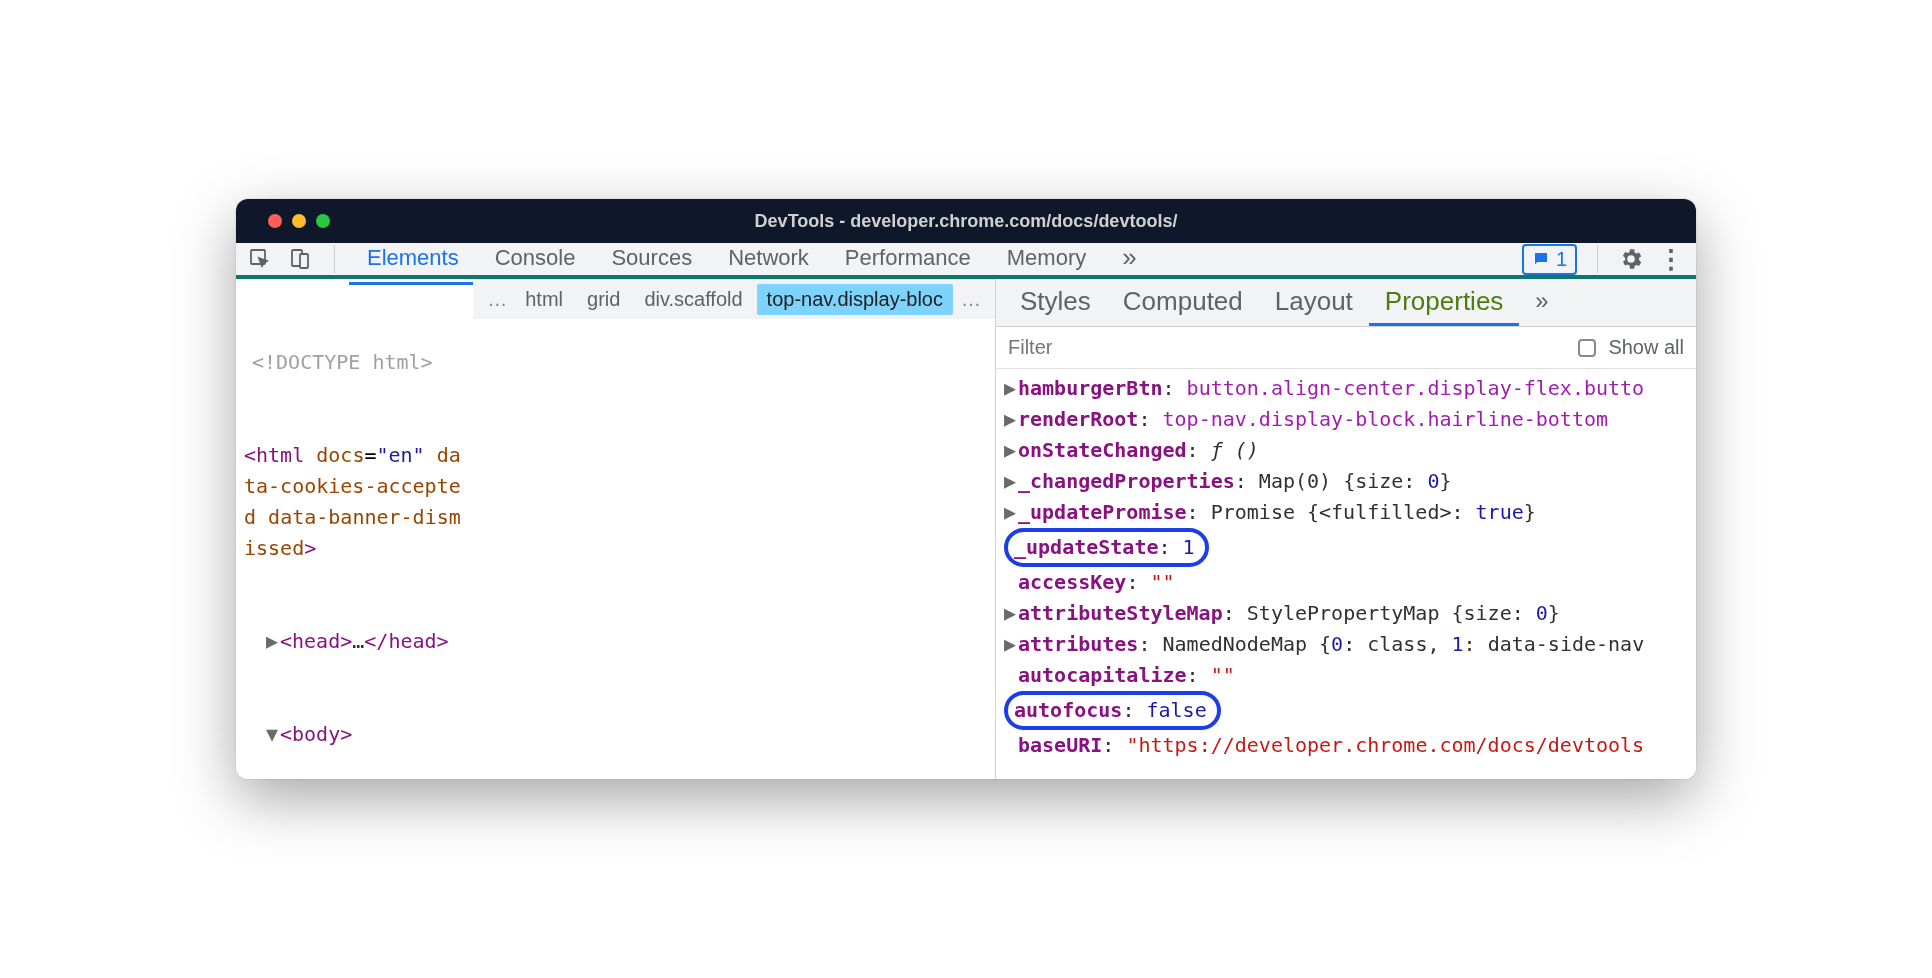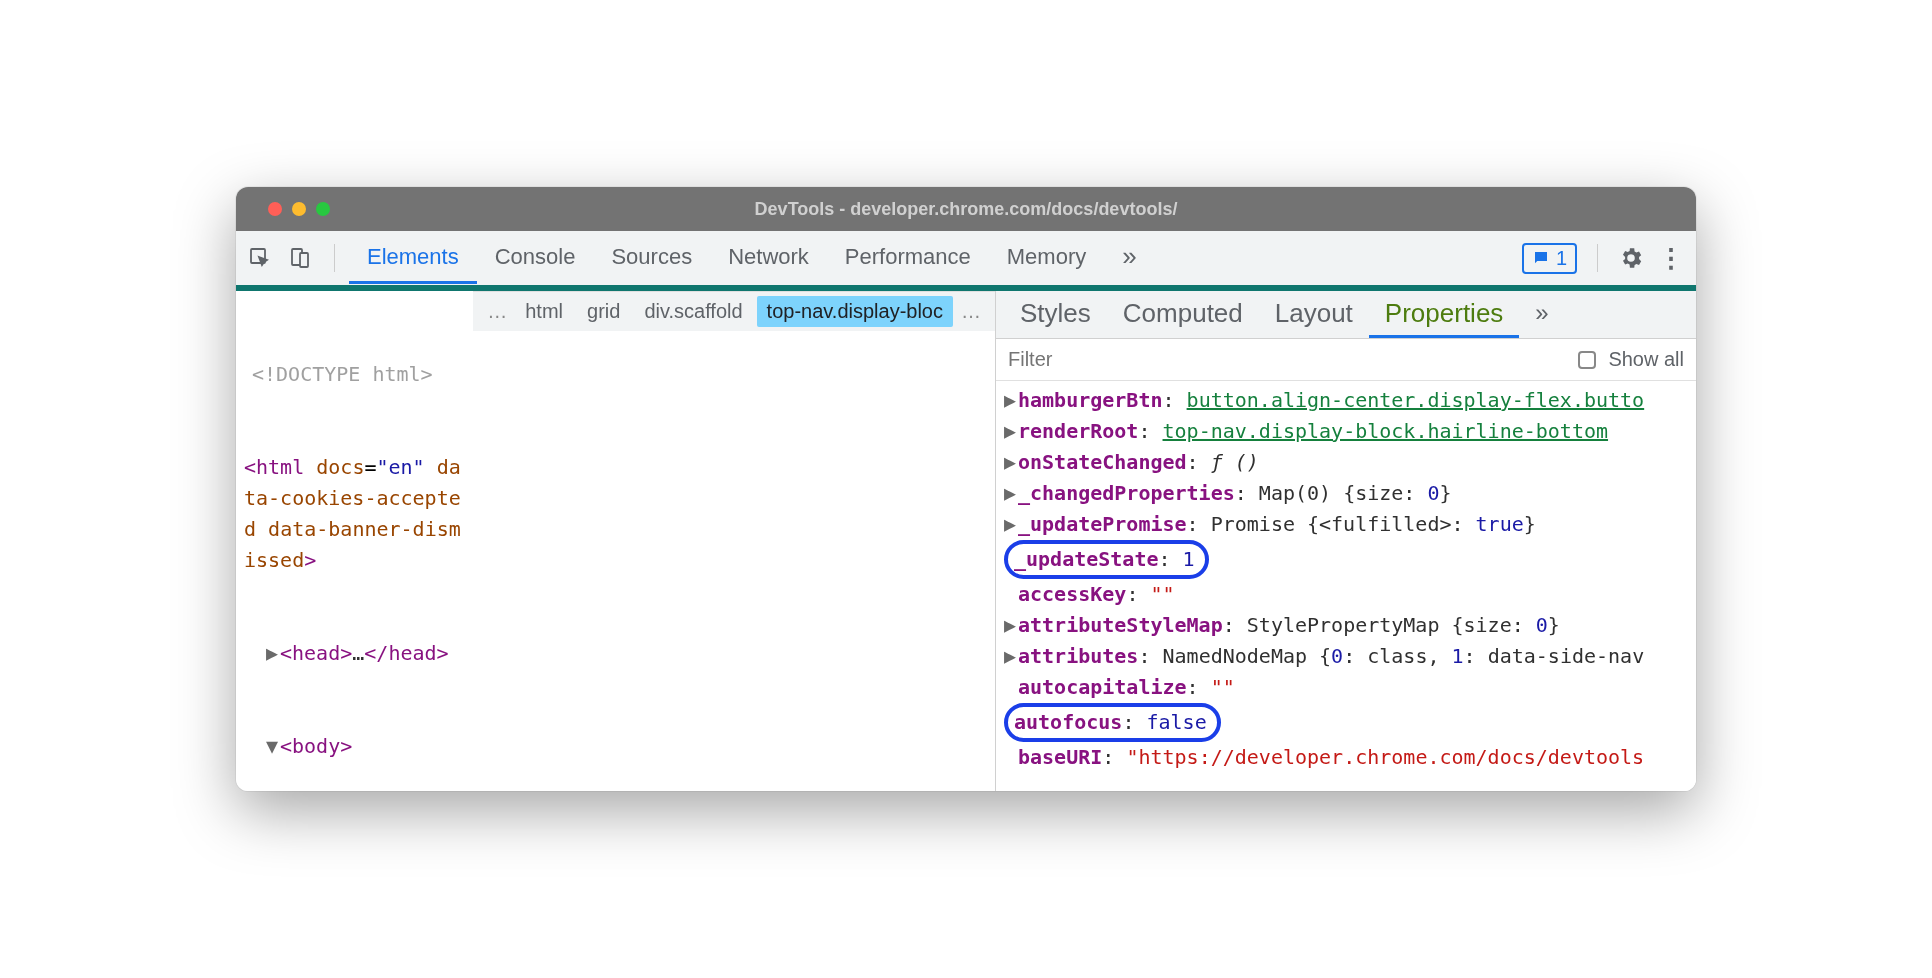--- a/index.html
+++ b/index.html
@@ -13,21 +13,21 @@
     padding: 40px;
   }
   .window {
     width: 1460px;
     border-radius: 12px;
     overflow: hidden;
     box-shadow: 0 20px 60px rgba(0,0,0,0.35), 0 0 0 1px rgba(0,0,0,0.05);
     background: #f1f3f4;
   }
   .titlebar {
-    background: #737373;
+    background: #0f172a;
     height: 44px;
     display: flex;
     align-items: center;
     padding: 0 32px;
     position: relative;
   }
   .traffic {
     display: flex;
     gap: 10px;
   }
@@ -39,25 +39,25 @@
     position: absolute;
     left: 0; right: 0;
     text-align: center;
     color: #d0d0d0;
     font-size: 18px;
     font-weight: 600;
     pointer-events: none;
   }
   .toolbar {
     background: #f1f3f4;
-    height: 60px;
+    height: 36px;
     display: flex;
     align-items: center;
     padding: 0 12px;
-    border-bottom: 6px solid #0f766e;
+    border-bottom: 4px solid #0f766e;
   }
   .tb-left { display: flex; align-items: center; gap: 16px; }
   .tb-icon { color: #5f6368; display: flex; align-items: center; justify-content: center; }
   .vdiv { width: 1px; height: 28px; background: #cccccc; margin: 0 6px; }
   .tabs { display: flex; align-items: stretch; height: 52px; margin-left: 8px; }
   .tab {
     padding: 0 18px;
     display: flex;
     align-items: center;
     font-size: 22px;
@@ -136,21 +136,21 @@
   }
   .filter-input { flex:1; border:none; outline:none; font-size:20px; color:#303030; background:transparent;}
   .chk { width:18px; height:18px; border:2px solid #888; border-radius:4px;}
   .props {
     flex:1; font-family: Menlo, Consolas, monospace; font-size:20px;
     line-height:1.55; padding: 4px 8px; overflow:hidden; background:#fff;
   }
   .prow { white-space: nowrap; overflow:hidden; text-overflow: clip; position:relative;}
   .pname { color:#881280; font-weight:600;}
   .pcolon { color:#303030; }
-  .pclass { color:#15803d;text-decoration:underline; }
+  .pclass { color:#a21caf; }
   .pnum { color:#1a1aa6;}
   .pfunc { font-style:italic; color:#303030;}
   .pstr { color:#c41a16;}
   .ptxt { color:#303030;}
   .highlight-oval {
     border: 4px solid #1a3ee8;
     border-radius: 22px;
     padding: 0 10px 0 6px;
     display:inline-block;
   }

